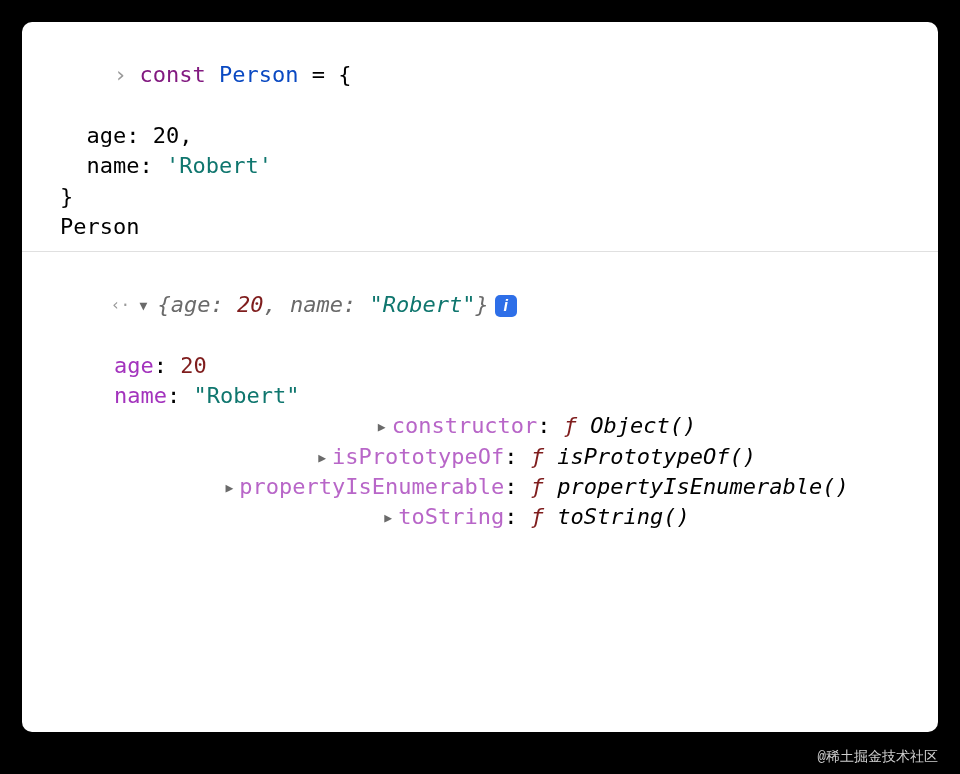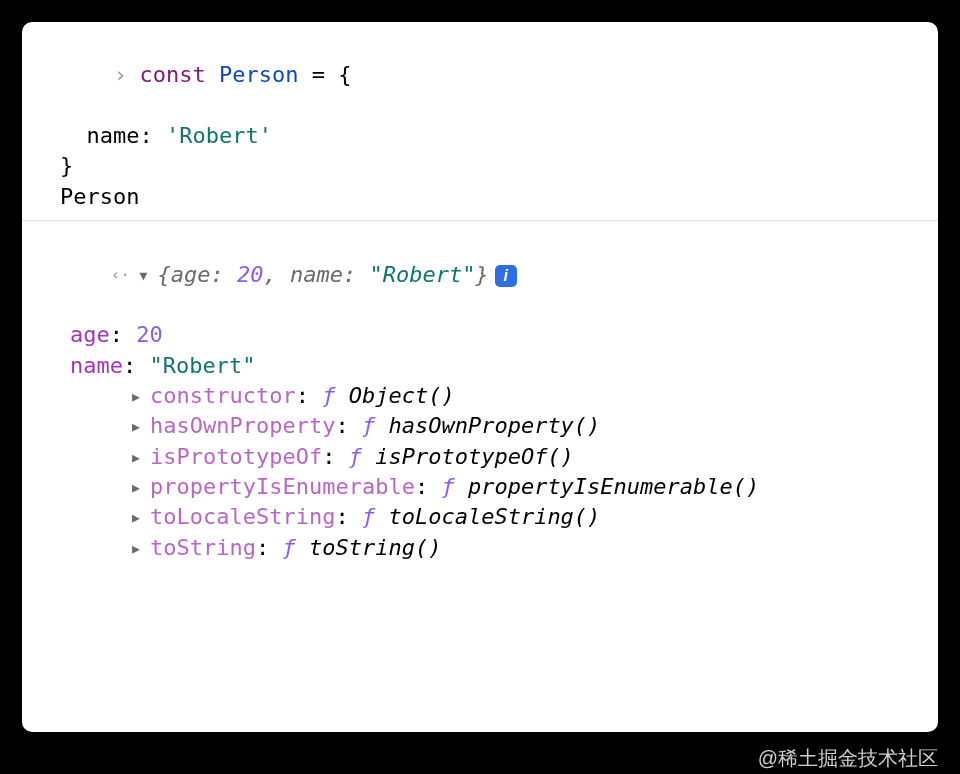--- a/index.html
+++ b/index.html
@@ -36,21 +36,21 @@
     display:inline-block;
     width:16px;
     color:#6a6a6a;
     font-size:13px;
     vertical-align:middle;
     padding-right:2px;
     user-select:none;
   }
   .kw   { color:#821a80; }
   .decl { color:#0a49c2; }
-  .num  { color:#8b5cf6; }
+  .num  { color:#7f1d1d; }
   .str  { color:#0f766e; }
   .black{ color:#000; }
   .grey { color:#6a6a6a; }
   .purple { color:#a333bd; }
   .italic { font-style:italic; }
   .dim-purple { color:#b866c8; }
   .info-badge {
     display:inline-flex;
     align-items:center; justify-content:center;
     width:22px; height:22px;
@@ -60,59 +60,58 @@
     font-family:sans-serif;
     font-weight:bold;
     font-style:italic;
     font-size:16px;
     line-height:22px;
     vertical-align:text-bottom;
     margin-left:6px;
   }
   .footer {
     position:absolute;
-    right:22px; bottom:2px;
+    right:22px; bottom:8px;
     color:#cfcfcf;
-    font-family:Liberation Sans, sans-serif;
-    font-size:20px;
+    font-family:Liberation Mono, monospace;
+    font-size:14px;
   }
-  .proto-row { padding-left:110px; }
-  .own-row   { padding-left:48px; }
+  .proto-row { padding-left:110px;text-align:center; }
+  .own-row   { padding-left:92px; }
 </style>
 </head>
 <body>
 
 <div class="panel">
 
   <div class="section sep">
     <div class="line">
       <span class="gutter">›</span><span class="content"><span class="kw">const</span><span class="black"> </span><span class="decl">Person</span><span class="black"> = {</span></span>
     </div>
+    <div class="line"><span class="gutter"></span><span class="content black">  age: 20,</span></div>
     <div class="line"><span class="gutter"></span><span class="content"><span class="black">  name: </span><span class="str">'Robert'</span></span></div>
     <div class="line"><span class="gutter"></span><span class="content black">}</span></div>
     <div class="line"><span class="gutter"></span><span class="content black">Person</span></div>
   </div>
 
   <div class="section">
 
     <div class="line">
       <span class="gutter small">‹·</span><span class="arrow">▼</span><span class="grey italic">{</span><span class="grey italic">age</span><span class="grey italic">: </span><span class="num italic">20</span><span class="grey italic">, </span><span class="grey italic">name</span><span class="grey italic">: </span><span class="str italic">"Robert"</span><span class="grey italic">}</span><span class="info-badge">i</span>
     </div>
 
     <div id="own-props">
         <div class="line own-row"><span class="purple">age</span><span class="black">: </span><span class="num">20</span></div>
         <div class="line own-row"><span class="purple">name</span><span class="black">: </span><span class="str">"Robert"</span></div>
       </div>
 
 
     <div id="proto-methods">
         <div class="line proto-row"><span class="arrow">▶</span><span class="dim-purple">constructor</span><span class="black">: </span><span class="num italic">ƒ</span><span class="black italic"> </span><span class="black italic">Object()</span></div>
-        <div class="line proto-row"><span class="arrow">▶</span><span class="dim-purple">hasOwnProperty</span><span class="black">: </span><span class="num italic">ƒ</span><span class="black italic"> </span><span class="black italic">hasOwnProperty()</span></div>
         <div class="line proto-row"><span class="arrow">▶</span><span class="dim-purple">isPrototypeOf</span><span class="black">: </span><span class="num italic">ƒ</span><span class="black italic"> </span><span class="black italic">isPrototypeOf()</span></div>
         <div class="line proto-row"><span class="arrow">▶</span><span class="dim-purple">propertyIsEnumerable</span><span class="black">: </span><span class="num italic">ƒ</span><span class="black italic"> </span><span class="black italic">propertyIsEnumerable()</span></div>
-        <div class="line proto-row"><span class="arrow">▶</span><span class="dim-purple">toLocaleString</span><span class="black">: </span><span class="num italic">ƒ</span><span class="black italic"> </span><span class="black italic">toLocaleString()</span></div>
         <div class="line proto-row"><span class="arrow">▶</span><span class="dim-purple">toString</span><span class="black">: </span><span class="num italic">ƒ</span><span class="black italic"> </span><span class="black italic">toString()</span></div>
       </div>
 
   </div>
 </div>
 
 <div class="footer">@稀土掘金技术社区</div>
 
 </body></html>

